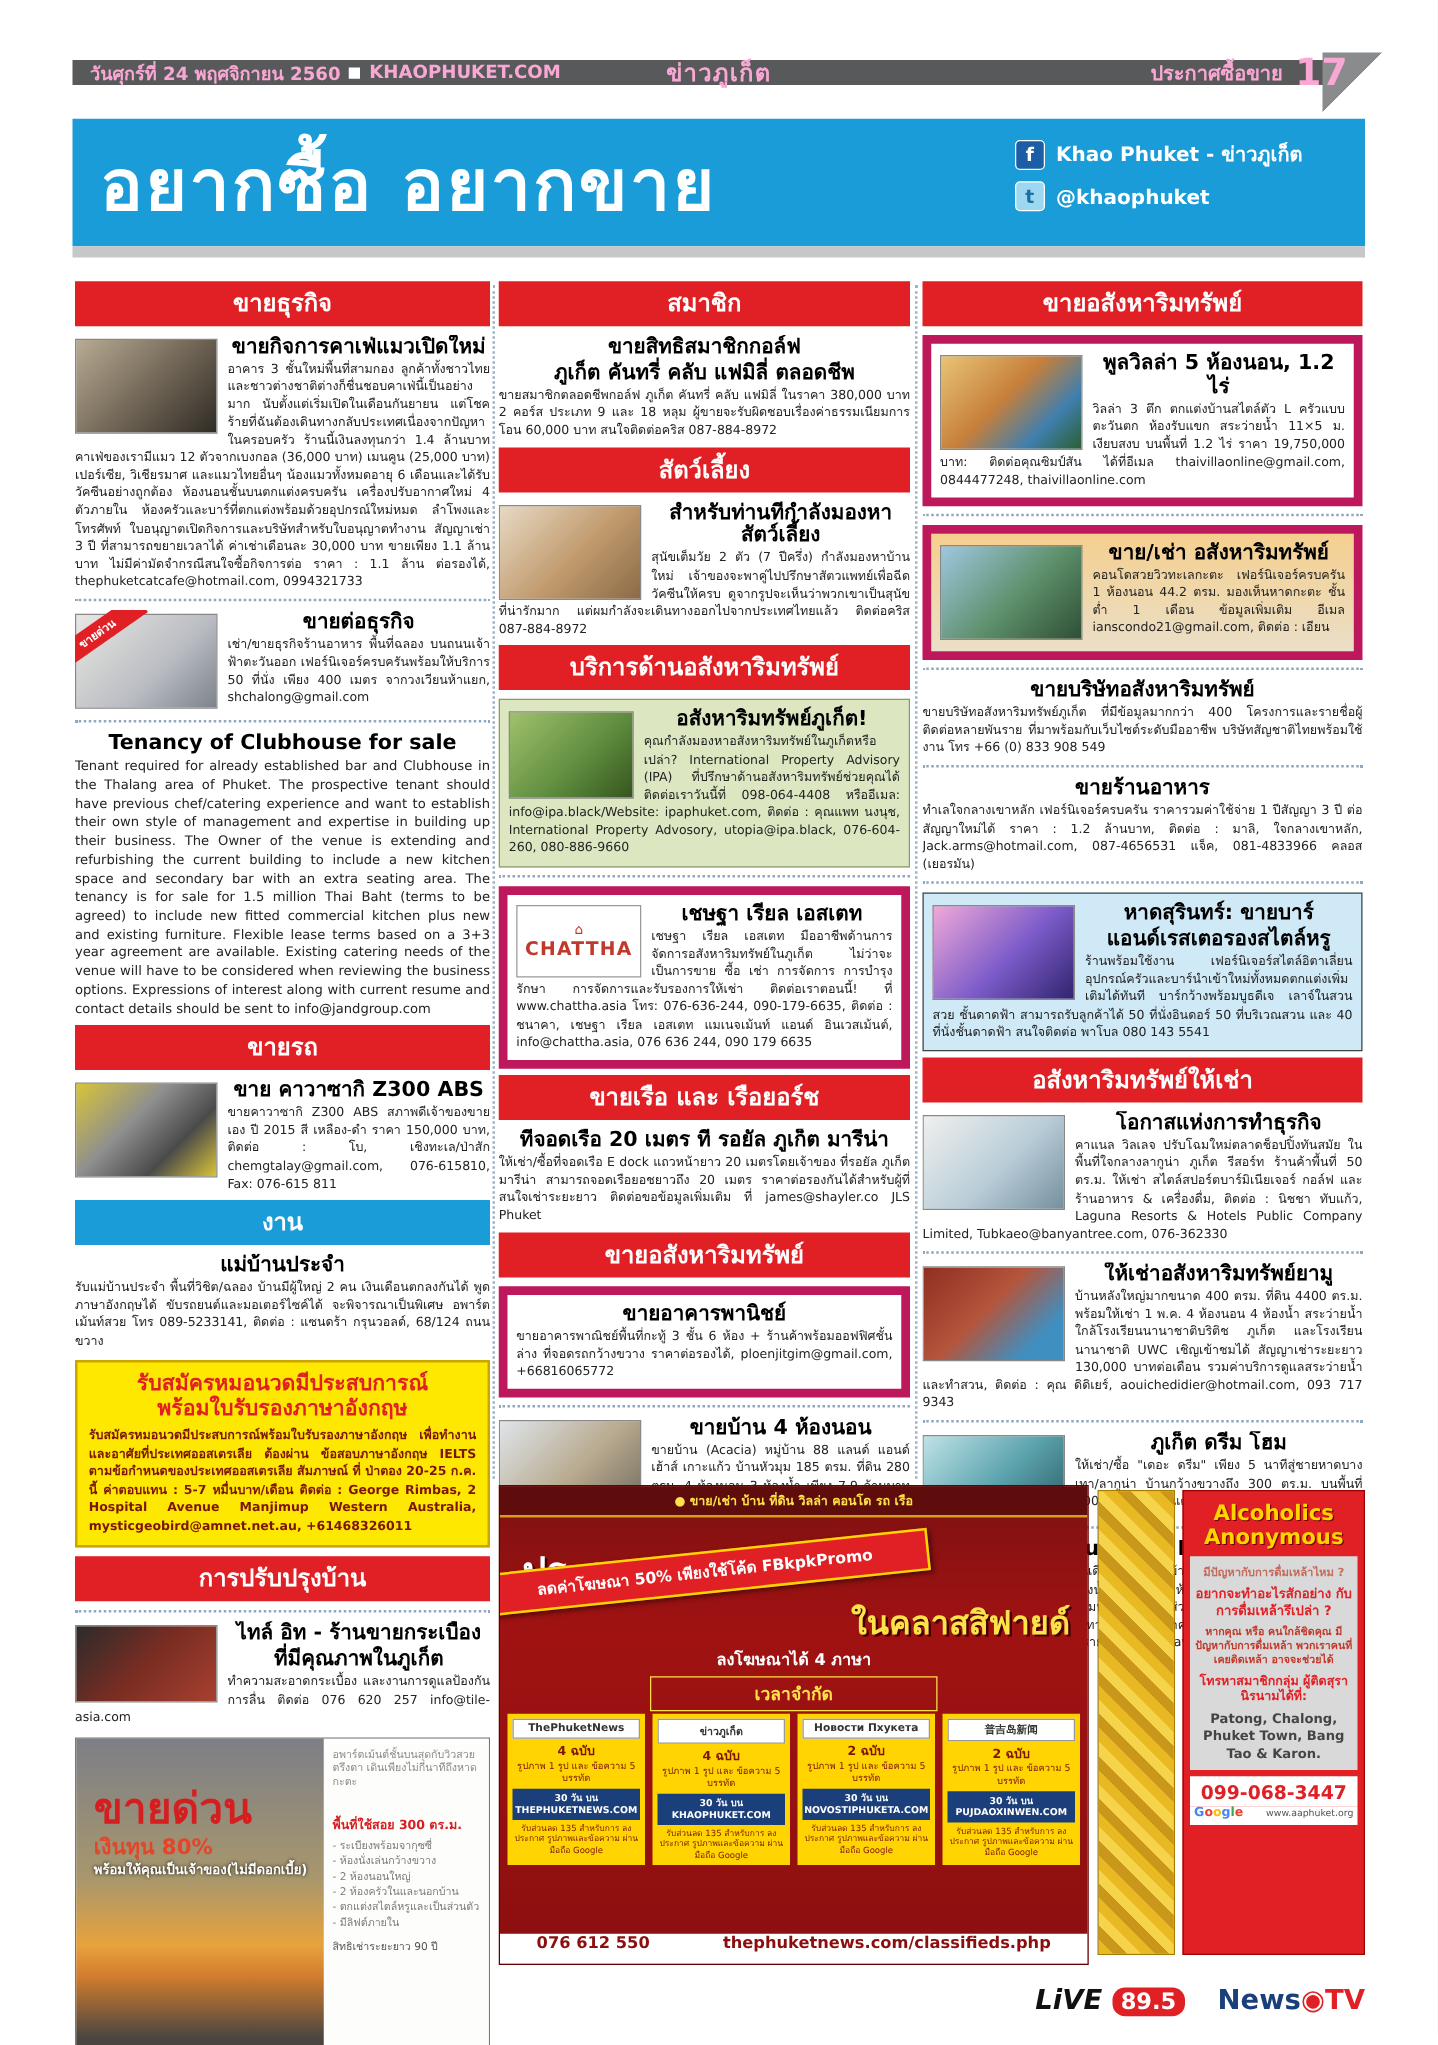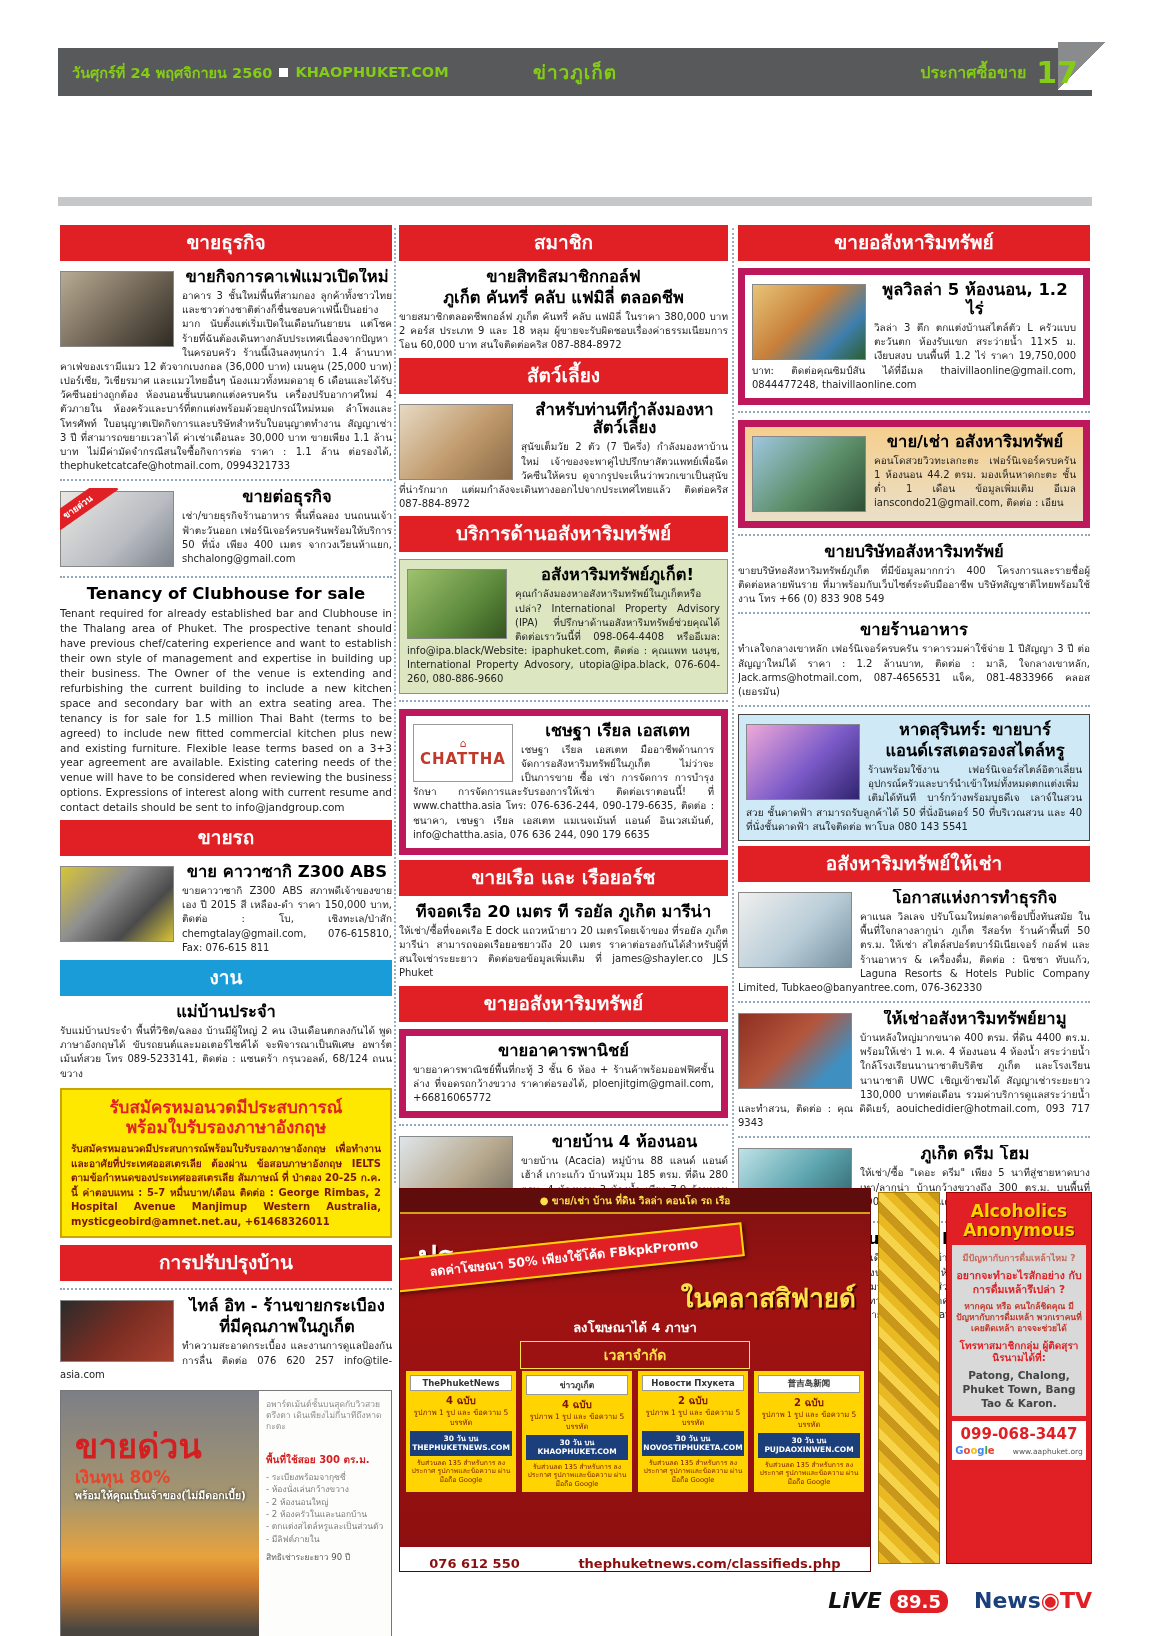--- a/index.html
+++ b/index.html
@@ -1,20 +1,20 @@
 <!DOCTYPE html>
 <html><head>
 <meta charset="utf-8">
 <style>
   * { margin:0; padding:0; box-sizing:border-box; }
   body { background:#e8e8e8; font-family:"DejaVu Sans", sans-serif; }
   #page { position:relative; width:1150px; height:1636px; background:#ffffff; margin:0 auto; overflow:hidden; }
 
   
-  .masthead { position:absolute; left:58px; top:48px; width:1034px; height:48px; background:#58595b; color:#84cc16; display:flex; align-items:center; padding:0 14px; }
+  .masthead { position:absolute; left:58px; top:48px; width:1034px; height:20px; background:#58595b; color:#f9a8d4; display:flex; align-items:center; padding:0 14px; }
   .masthead .date-part { font-size:14.5px; font-weight:bold; display:flex; align-items:center; gap:7px; }
   .masthead .sq { width:9px; height:9px; background:#fff; display:inline-block; }
   .masthead .center-logo { position:absolute; left:0; right:0; text-align:center; font-size:19px; font-weight:bold; letter-spacing:1px; }
   .masthead .right-part { margin-left:auto; display:flex; align-items:center; gap:10px; z-index:2; }
   .masthead .sec-label { font-size:16px; font-weight:bold; }
   .masthead .page-num { font-size:30px; font-weight:bold; }
   .corner-flag { position:absolute; right:-14px; top:-6px; width:48px; height:48px; background:linear-gradient(135deg,#8a8b8d 50%,#ffffff 50%); }
 
   
   .banner { position:absolute; left:58px; top:95px; width:1034px; height:102px; background:#199cd8; color:#fff; }
@@ -80,21 +80,21 @@
   .promo-head2 { position:absolute; right:14px; top:88px; font-size:26px; font-weight:bold; color:#ffe24a; text-shadow:2px 2px 0 #400; }
   .promo-sub { position:absolute; left:0; right:0; top:128px; text-align:center; font-size:13px; font-weight:bold; color:#fff; }
   .promo-limit { position:absolute; left:120px; right:120px; top:152px; text-align:center; font-size:14px; font-weight:bold; color:#ffe24a; border:1px solid #ffe24a; padding:2px 0; }
   .promo-cols { position:absolute; left:6px; right:6px; top:182px; display:flex; gap:6px; }
   .pcol { flex:1; background:#ffd400; padding:4px; font-size:8px; color:#5e0c0c; text-align:center; }
   .pcol .pname { background:#fff; color:#333; font-weight:bold; font-size:8.5px; padding:2px 1px; border:1px solid #999; margin-bottom:2px; white-space:nowrap; overflow:hidden; }
   .pcol .pcount { font-weight:bold; font-size:10px; color:#7c1408; }
   .pcol .pspec { font-size:7.5px; line-height:1.3; color:#7c1408; }
   .pcol .psite { background:#1b3f7a; color:#fff; font-weight:bold; font-size:7.5px; padding:3px 1px; margin:3px 0; line-height:1.3; }
   .pcol .ppromo { font-size:6.8px; color:#7c1408; line-height:1.25; }
-  .promo-foot { position:absolute; left:0; right:0; bottom:0; height:24px; background:#fff; color:#8c0f0f; display:flex; align-items:flex-end; justify-content:space-around; font-weight:bold; font-size:13px; }
+  .promo-foot { position:absolute; left:0; right:0; bottom:0; height:24px; background:#fff; color:#8c0f0f; display:flex; align-items:flex-start; justify-content:space-around; font-weight:bold; font-size:13px; }
 
   
   .gold-strip { position:absolute; left:878px; top:1192px; width:62px; height:372px; background:repeating-linear-gradient(45deg,#e8b923 0 8px,#c9971a 8px 16px,#f5d34a 16px 24px); border:1px solid #a67c00; }
   .aa { position:absolute; left:946px; top:1192px; width:146px; height:372px; background:#e02025; border:1px solid #900; padding:5px; }
   .aa-title { text-align:center; color:#ffd400; font-weight:bold; font-size:17px; line-height:1.1; text-shadow:1px 1px 0 #700; padding:4px 0 6px 0; }
   .aa-inner { background:#d9d9d9; padding:6px 4px; text-align:center; }
   .aa-l1 { color:#c56a5a; font-size:9px; font-weight:bold; }
   .aa-l2 { color:#e02025; font-size:10.5px; font-weight:bold; margin-top:4px; line-height:1.25; }
   .aa-l3 { color:#c0392b; font-size:8.5px; font-weight:bold; margin-top:5px; line-height:1.3; }
   .aa-l4 { color:#e02025; font-size:10px; font-weight:bold; margin-top:6px; line-height:1.2; }
@@ -141,20 +141,33 @@
       <span>KHAOPHUKET.COM</span>
     </div>
     <div class="center-logo">ข่าวภูเก็ต</div>
     <div class="right-part">
       <span class="sec-label">ประกาศซื้อขาย</span>
       <span class="page-num">17</span>
     </div>
     <div class="corner-flag"></div>
   </div>
 
+  <div class="banner">
+    <div class="banner-title">อยากซื้อ อยากขาย</div>
+    <div class="banner-social">
+      <div class="soc-row">
+        <span class="soc-ic">f</span>
+        <span>Khao Phuket - ข่าวภูเก็ต</span>
+      </div>
+      <div class="soc-row">
+        <span class="soc-ic tw">t</span>
+        <span>@khaophuket</span>
+      </div>
+    </div>
+  </div>
   <div class="gray-strip"></div>
 
   <div class="vdiv" style="left:394px;"></div>
   <div class="vdiv" style="left:732px;"></div>
 
   <div class="col" id="col-left">
     <div class="sec red">ขายธุรกิจ</div>
 
     <div class="ad">
       <div class="photo ph-cat"></div>

